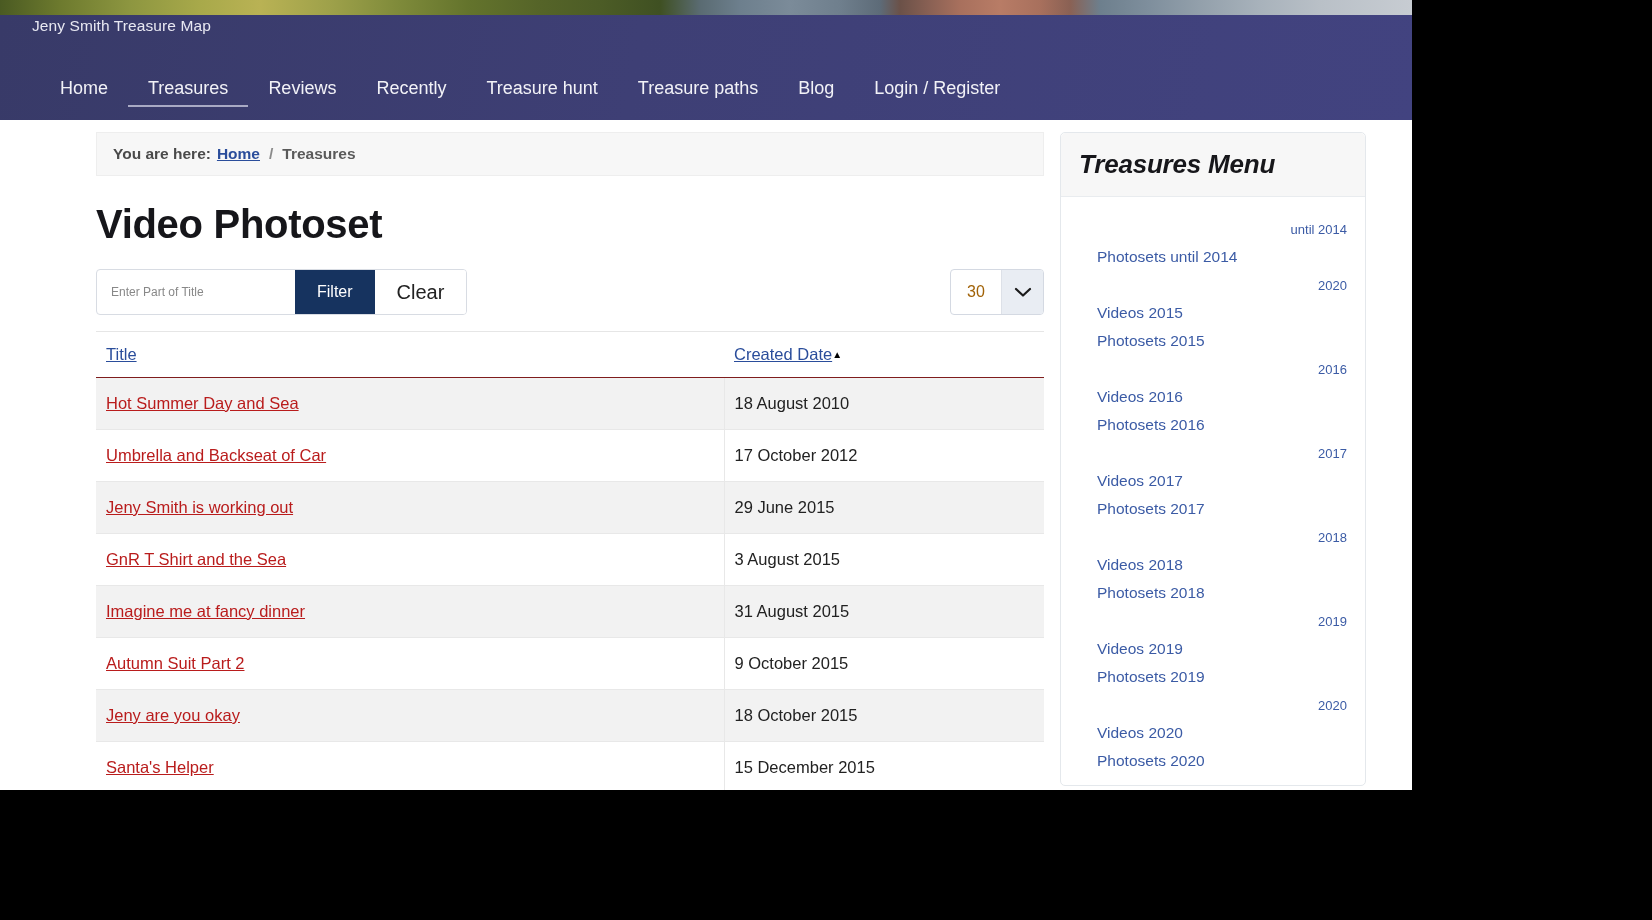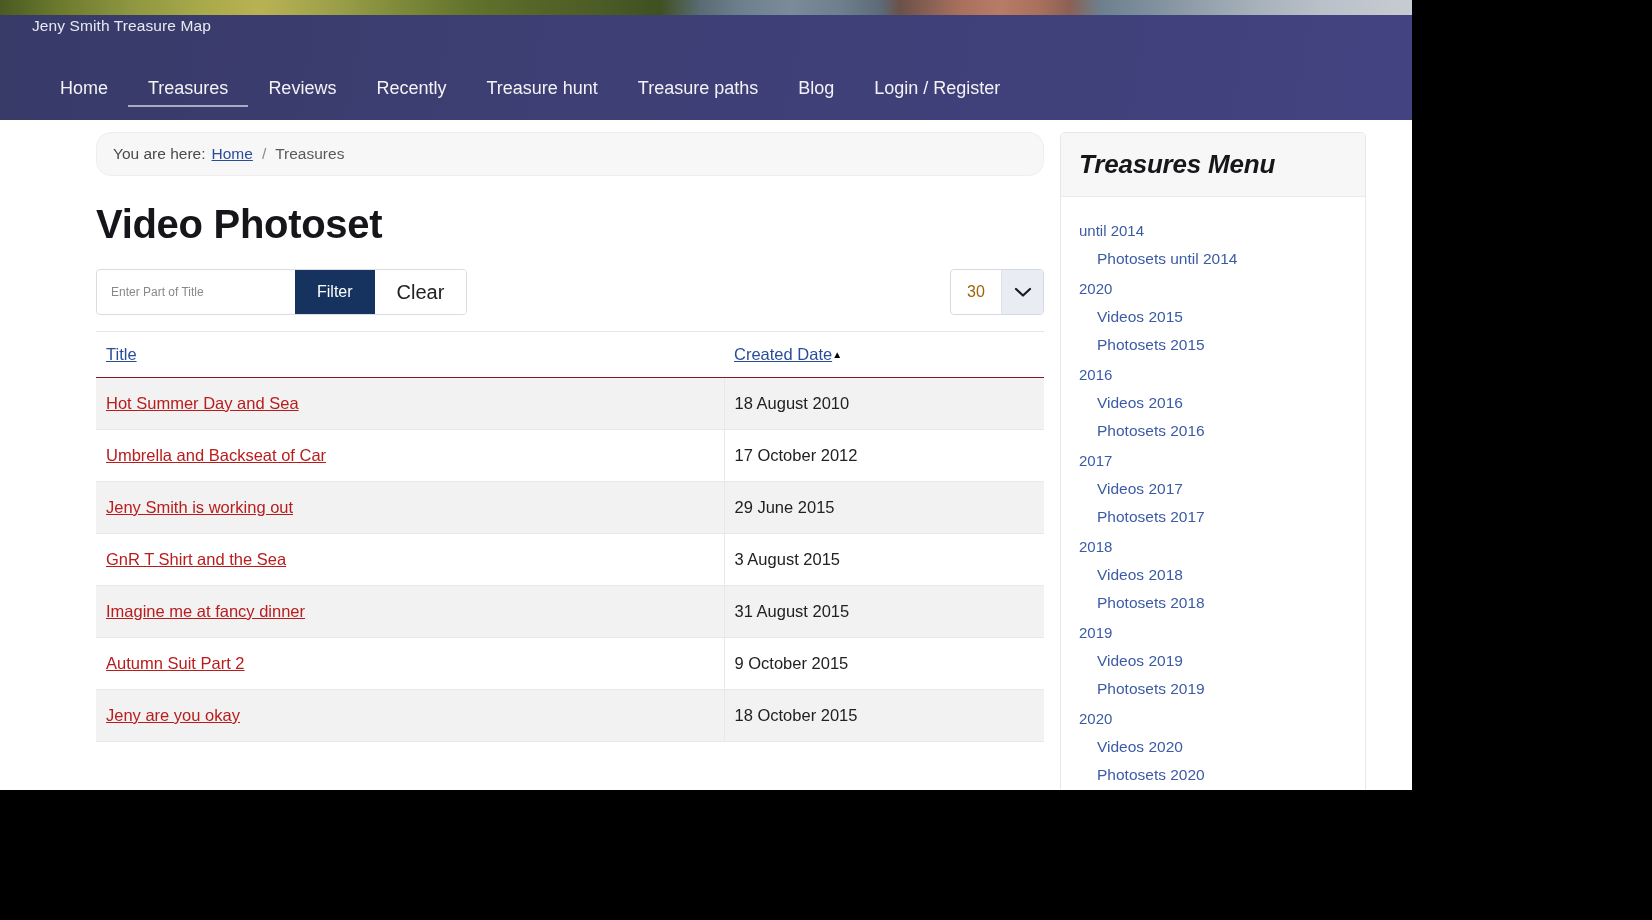--- a/index.html
+++ b/index.html
@@ -53,23 +53,23 @@
   .nav-item.active { border-bottom:2px solid #a9aac4; padding-bottom:6px; }
 
   
   .content {
     position:absolute; left:0; top:120px; width:1412px; height:670px;
   }
 
   .main-col { position:absolute; left:96px; top:12px; width:948px; }
 
   .breadcrumb {
-    background:#f7f7f7; border:1px solid #eeeeee; border-radius:15px;
+    background:#f7f7f7; border:1px solid #eeeeee; border-radius:0;
     padding:12px 16px; font-size:15.5px; color:#4c4c4c;
-    display:flex; align-items:center; gap:6px;
+    display:flex; align-items:center; gap:6px;font-weight:bold;
   }
   .breadcrumb .label { color:#4a4a4a; }
   .breadcrumb a { color:#2a4d9b; text-decoration:underline; }
   .breadcrumb .sep { color:#8a8a8a; padding:0 3px; }
   .breadcrumb .cur { color:#5a5a5a; }
 
   .page-title {
     font-size:40px; font-weight:bold; color:#16161a;
     margin:26px 0 0 0; letter-spacing:-0.3px;
   }
@@ -144,22 +144,22 @@
     background:#f7f7f7; border-bottom:1px solid #e9ecef;
     padding:16px 18px; border-radius:5px 5px 0 0;
   }
   .sidebar-head h2 {
     margin:0; font-size:26px; font-weight:bold; color:#17171b;
     letter-spacing:-0.2px;
     font-style:italic;
   }
   .sidebar-body { padding:18px 18px 10px 18px; }
   .menu-year {
-    display:block; color:#3b5ba5; font-size:15px;
-    padding:7px 0 6px 0; text-decoration:none; cursor:pointer;
+    display:block; color:#3b5ba5; font-size:13px;
+    padding:7px 0 6px 0; text-decoration:none; cursor:pointer;text-align:right;
   }
   .menu-sub {
     display:block; color:#3b5ba5; font-size:15.5px;
     padding:5px 0 5px 18px; text-decoration:none; cursor:pointer;
   }
 </style>
 </head>
 <body>
 
 <div class="viewport">
@@ -243,20 +243,24 @@
             <td>31 August 2015</td>
           </tr>
           <tr>
             <td><a>Autumn Suit Part 2</a></td>
             <td>9 October 2015</td>
           </tr>
           <tr>
             <td><a>Jeny are you okay</a></td>
             <td>18 October 2015</td>
           </tr>
+          <tr>
+            <td><a>Santa's Helper</a></td>
+            <td>15 December 2015</td>
+          </tr>
 
         </tbody>
       </table>
     </div>
 
     <div class="sidebar">
       <div class="sidebar-head">
         <h2>Treasures Menu</h2>
       </div>
       <div class="sidebar-body">

